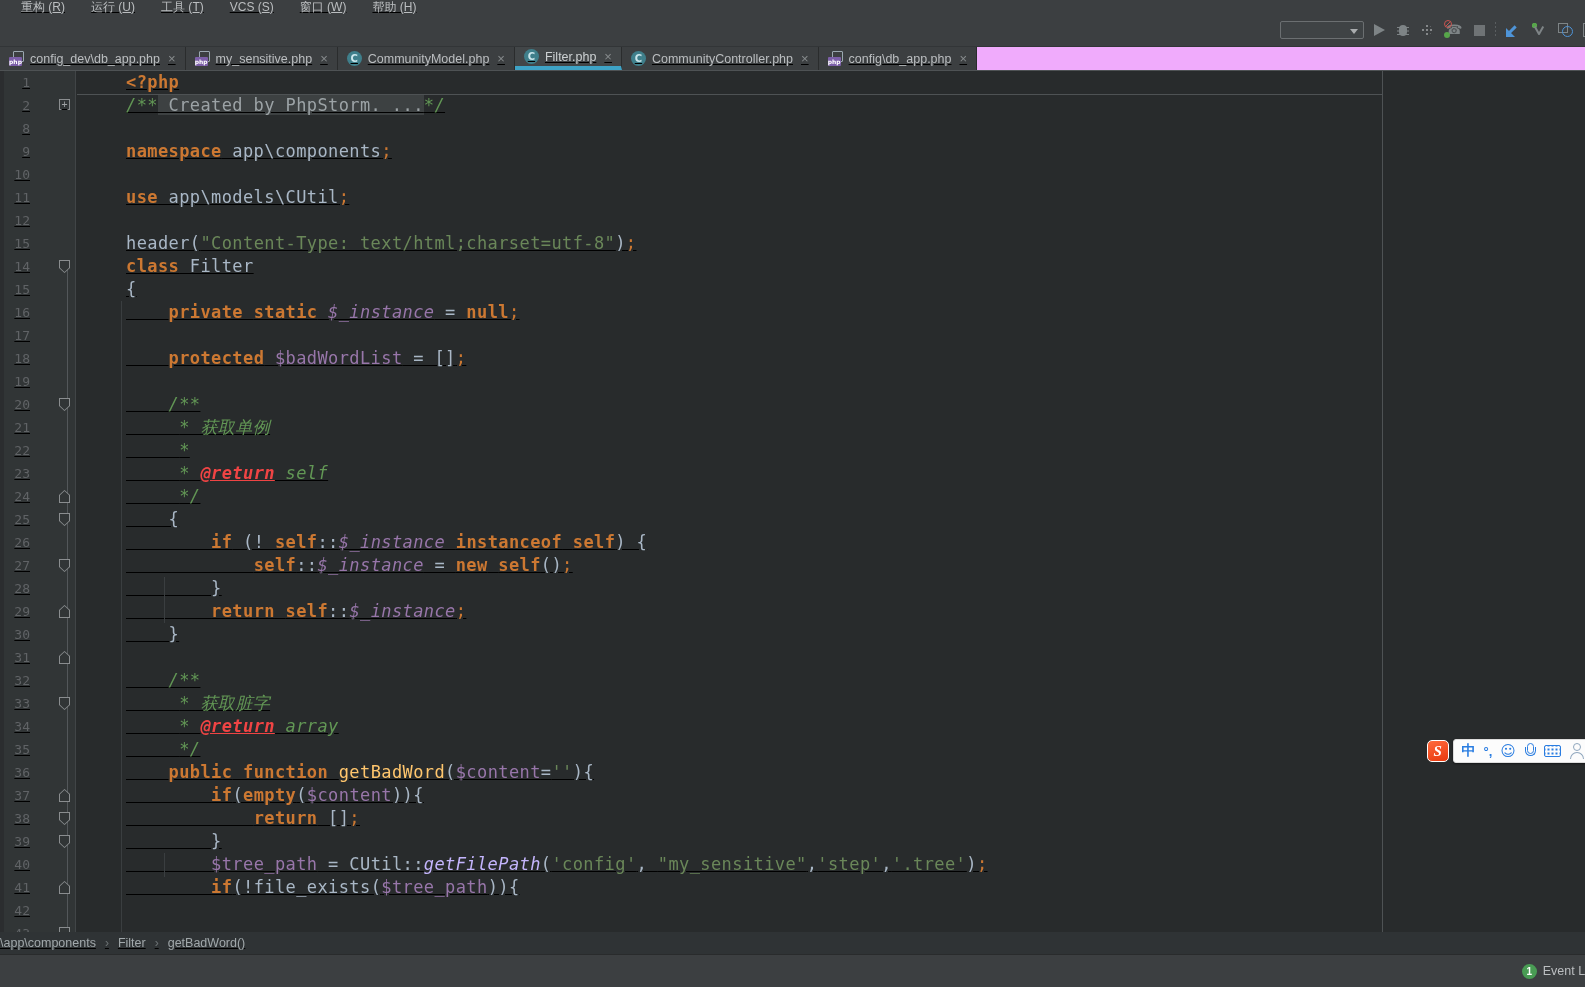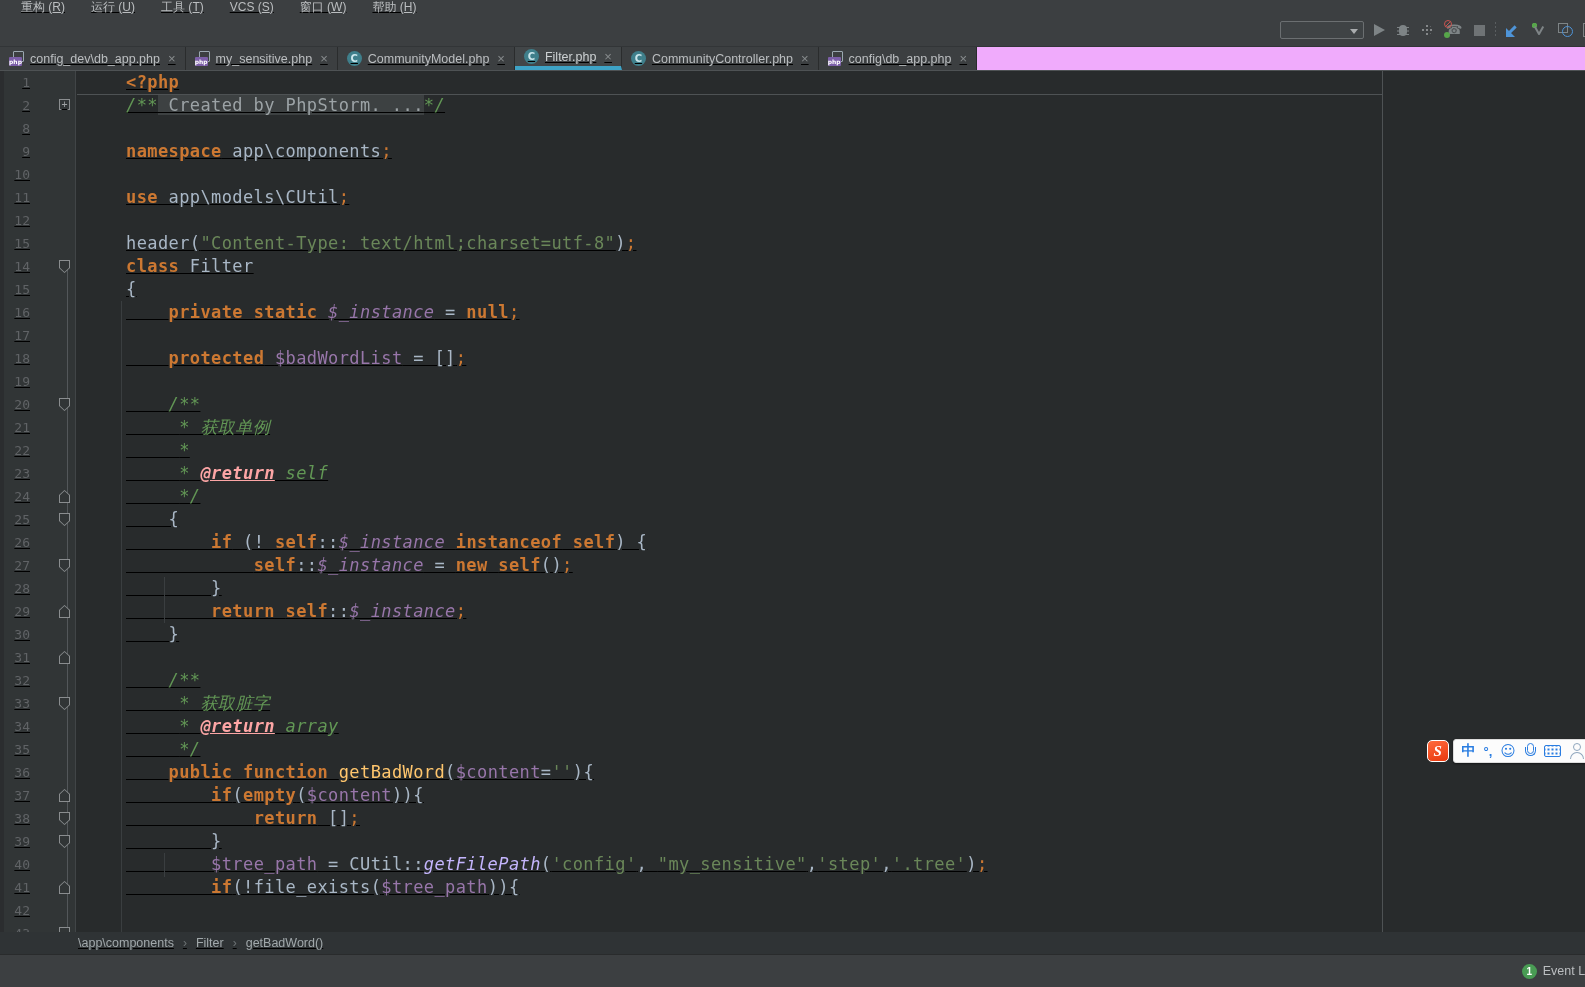--- a/index.html
+++ b/index.html
@@ -95,36 +95,36 @@
   .fm.plus { width:11px; height:11px; border:1px solid #8A8D8F; background:#313536; color:#9DA0A2;
              font:10px/9px "DejaVu Sans Mono",monospace; text-align:center; }
   .code { flex:1; padding-left:2px; overflow:hidden;margin-left:48px; }
   .crow { height:23px; white-space:pre; font:17px/23px "DejaVu Sans Mono",monospace;
           letter-spacing:0.4px; color:#A9B7C6; }
   .s-kw  { color:#CC7832; font-weight:bold; }
   .s-op  { color:#CC7832; }
   .s-def { color:#A9B7C6; }
   .s-str { color:#6A8759; }
   .s-doc { color:#629755; font-style:italic; }
-  .s-tag { color:#fca5a5; font-style:italic; font-weight:bold; text-decoration:underline;text-align:right; }
+  .s-tag { color:#ef4444; font-style:italic; font-weight:bold; text-decoration:underline;text-align:right; }
   .s-var { color:#9876AA; }
   .s-varit { color:#9876AA; font-style:italic; }
   .s-fn  { color:#FFC66D; }
   .s-fnit{ color:#c4b5fd; font-style:italic; }
   .s-fold{ color:#9CA3A6; background:#3D4142; }
   .margin-line { position:absolute; left:1382px; top:0; bottom:0; width:1px; background:#4E5254; }
   .hline { position:absolute; left:77px; top:23px; width:1305px; height:1px; background:#4E5254; }
   .iguide { position:absolute; width:1px; background:#3A3E40; }
   .g1 { left:121px; top:230px; height:631px; }
   .g2 { left:164px; top:506px; height:46px; }
   .g3 { left:164px; top:782px; height:24px; }
 
   
   .breadcrumbs { height:22px; background:#2F3335; display:flex; align-items:center;
-                 padding-left:78px; }
+                 }
   .bc-item { color:#A1A8AB; font-size:12.5px; }
   .bc-sep { color:#6C7274; font-size:12px; margin:0 9px; }
 
   
   .statusbar { position:relative; height:33px; background:#3C3F41; border-top:1px solid #292B2C; }
   .status-right { position:absolute; right:-14px; top:0; height:32px; display:flex;
                   align-items:center; gap:6px; font-size:12.5px; color:#BBBEC0; white-space:nowrap; }
   .balloon { width:15px; height:15px; border-radius:50%; background:#499C54; color:#fff;
              font:bold 10px/15px "Liberation Sans",sans-serif; text-align:center; flex:0 0 15px; }
 

